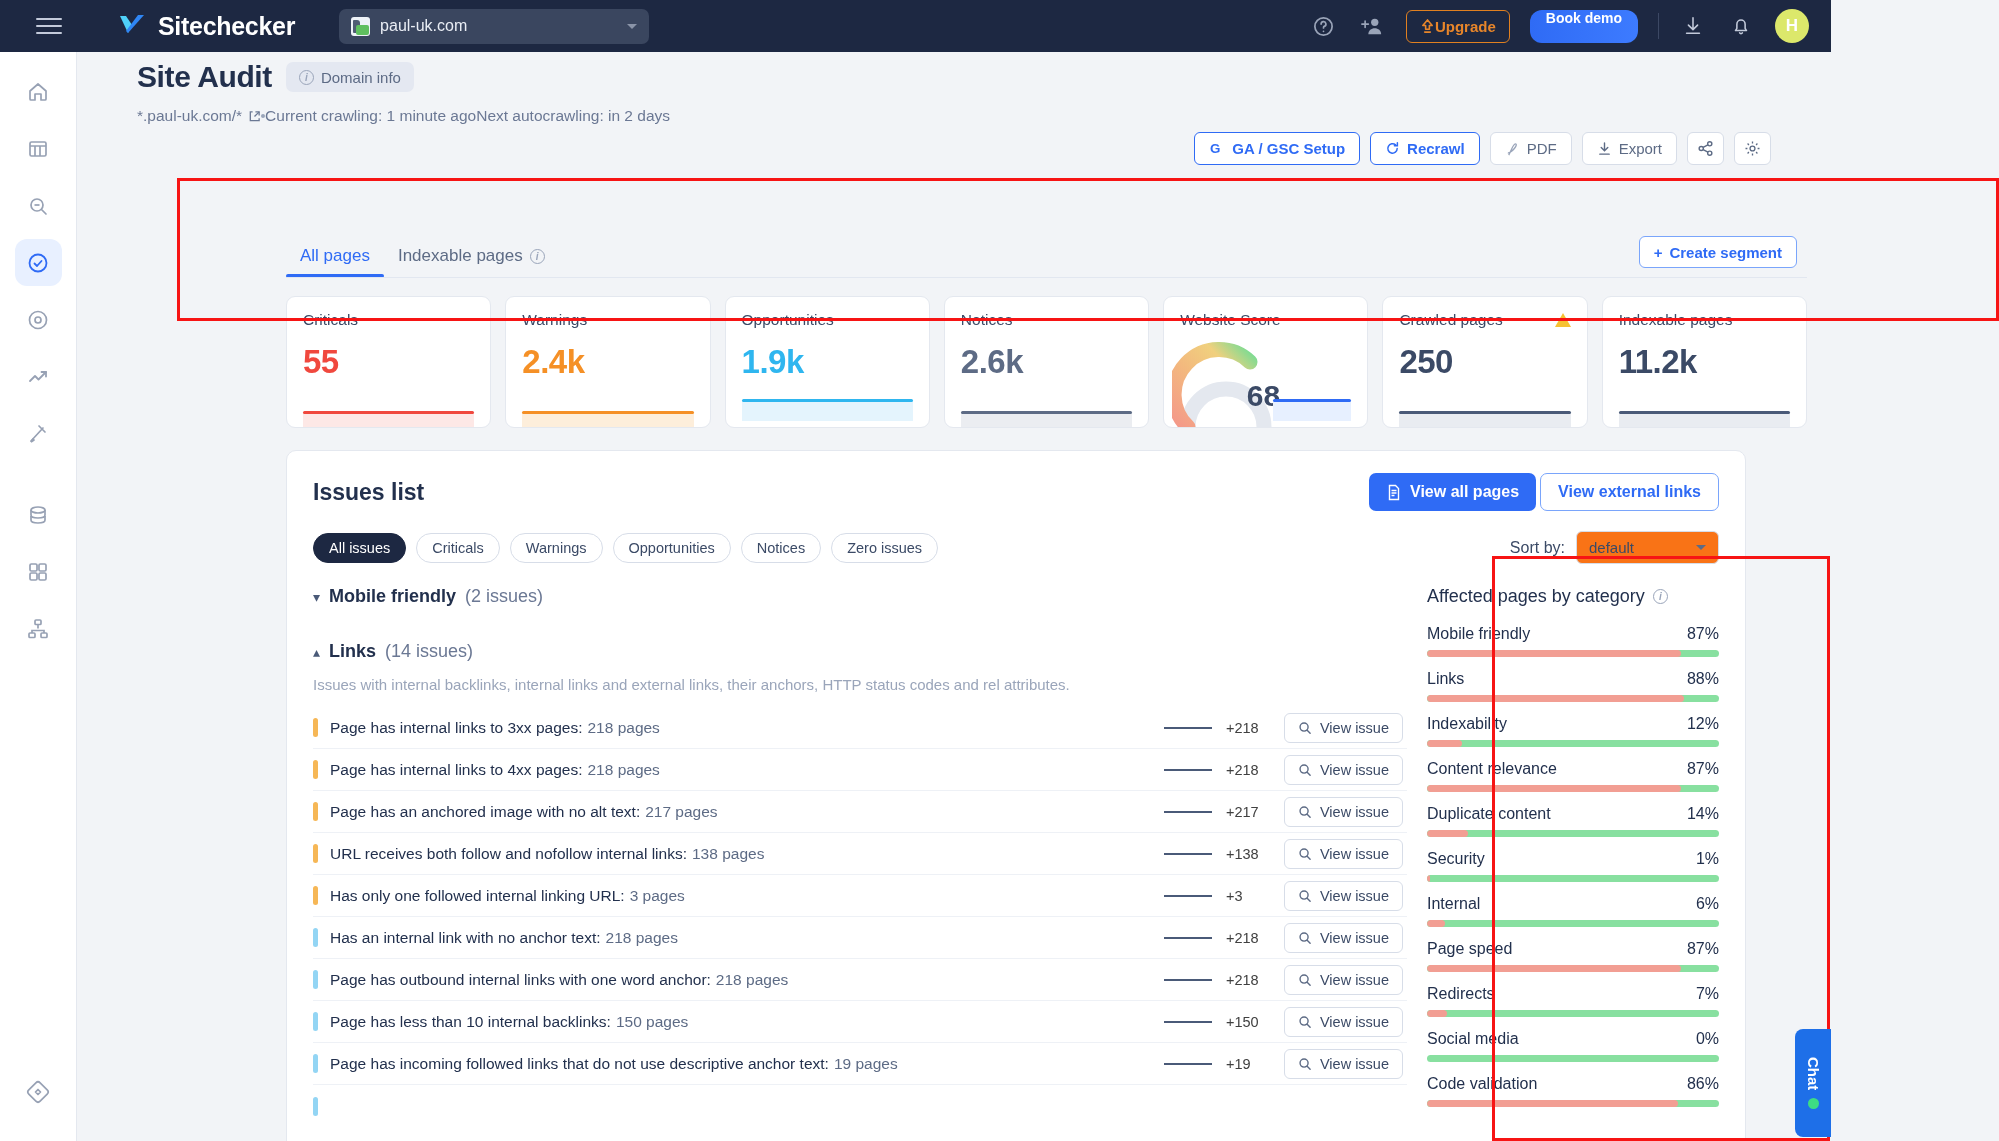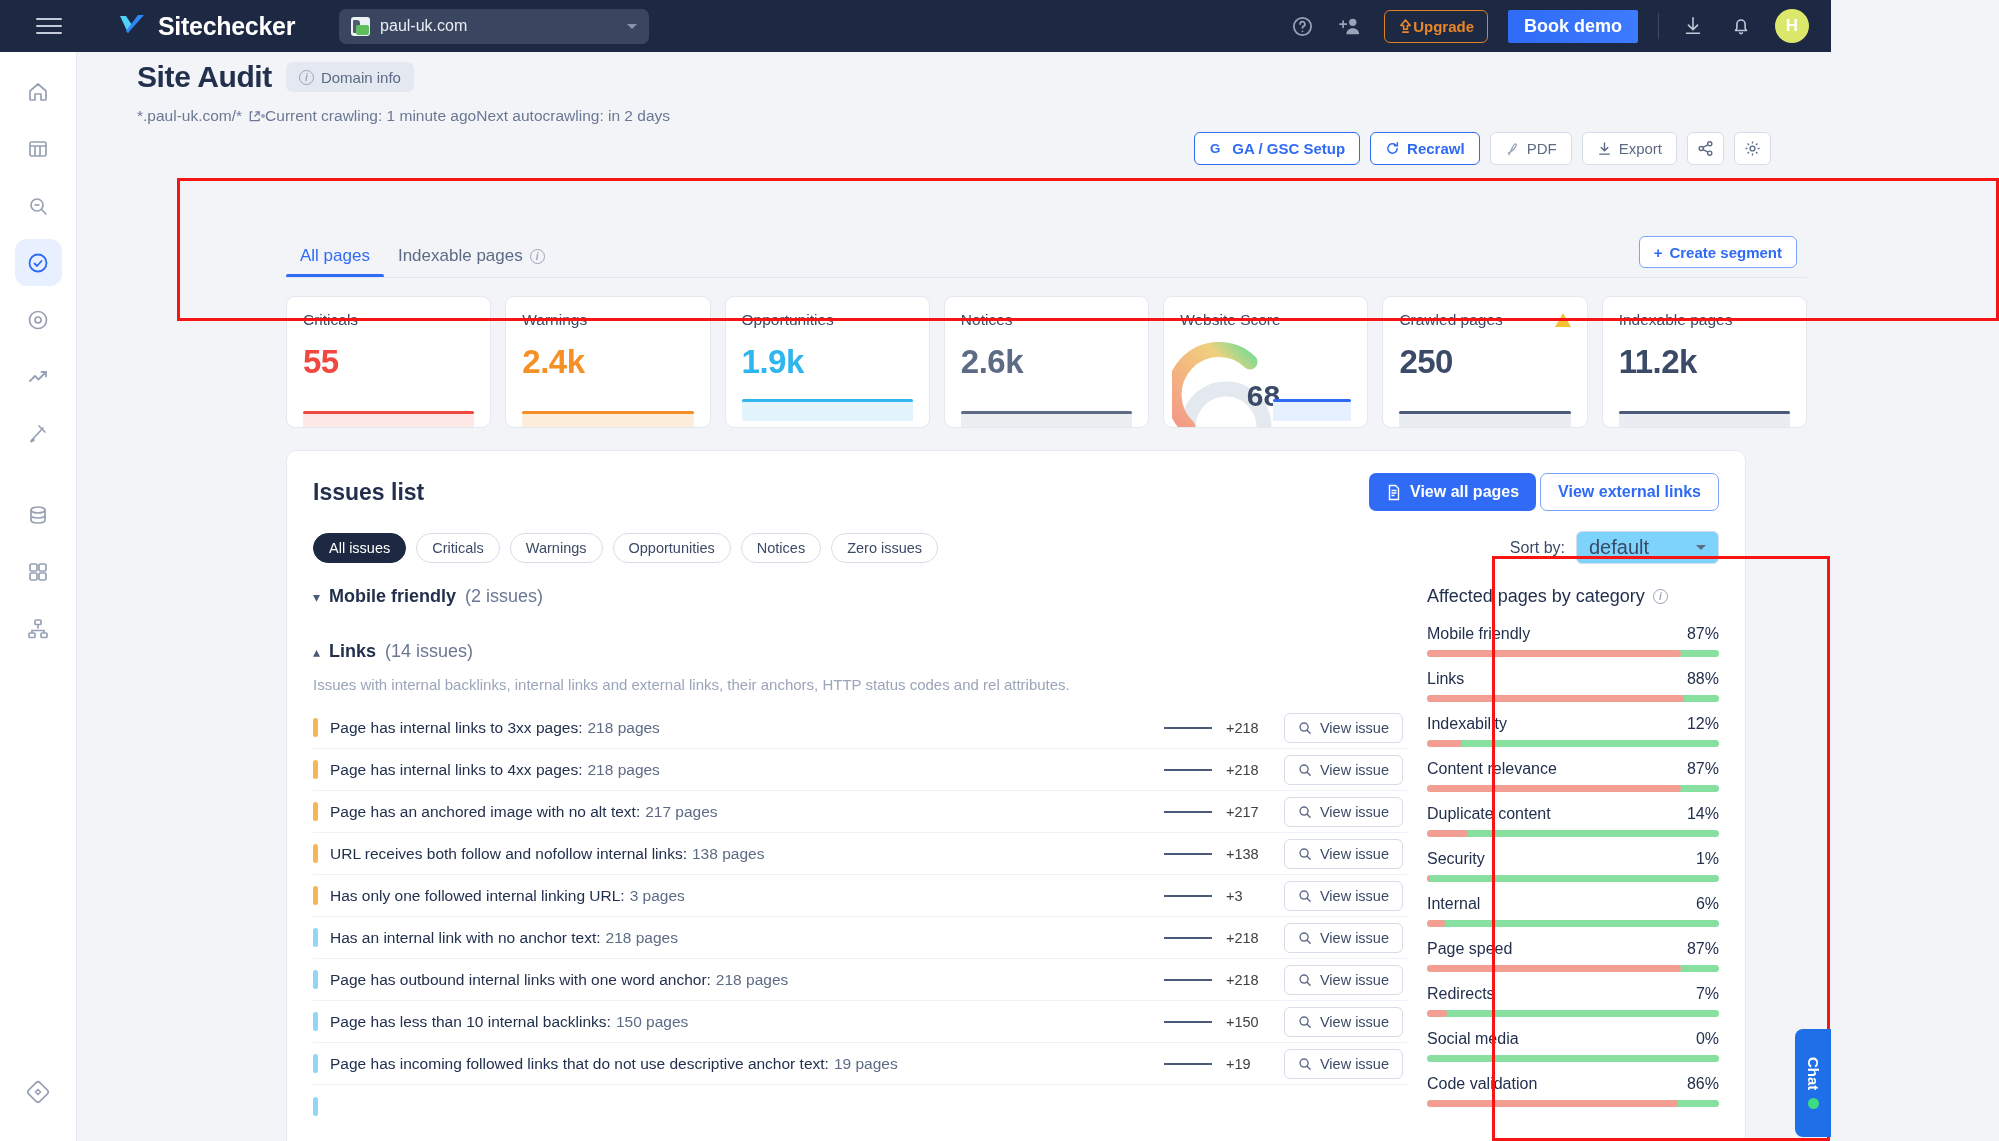--- a/index.html
+++ b/index.html
@@ -34,22 +34,22 @@
   .domain-name { color:#e9edf4; font-size:16px; flex:1; }
   .caret { width:0;height:0;border-left:5px solid transparent;border-right:5px solid transparent;border-top:5px solid #8a94a8; }
   .top-right { margin-left:auto; display:flex; align-items:center; gap:20px; }
   .ic-btn { width:28px;height:28px;display:flex;align-items:center;justify-content:center;cursor:pointer;color:#9aa4b8; }
   .ic-btn svg { display:block; }
   .btn-upgrade {
     height:33px; border:1.5px solid #e08020; border-radius:6px; color:#e8862a;
     display:flex;align-items:center;padding:0 13px;font-size:15px;font-weight:600;cursor:pointer;
   }
   .btn-demo {
-    height:33px; border-radius:2px; background:linear-gradient(90deg,#2f6bf5,#3d7bff);
-    color:#fff;display:flex;align-items:center;padding:0 16px;font-size:18px;font-weight:700;cursor:pointer;
+    height:33px; border-radius:12px; background:linear-gradient(90deg,#2f6bf5,#3d7bff);
+    color:#fff;display:flex;align-items:flex-start;padding:0 16px;font-size:14px;font-weight:700;cursor:pointer;
   }
   .divider-v { width:1px; height:26px; background:#3c4864; }
   .avatar {
     width:34px;height:34px;border-radius:50%;background:#dce86b;color:#fff;
     display:flex;align-items:center;justify-content:center;font-size:17px;font-weight:700;cursor:pointer;
   }
 
   
   .sidebar {
     position:absolute; top:52px; left:0; bottom:0; width:77px;
@@ -124,22 +124,22 @@
   .bbtn.outline { background:#fff; border:1.3px solid #7aa5fb; color:#2f6bf5; }
 
   .filter-row { display:flex; align-items:center; padding: 20px 26px 0 26px; }
   .chip {
     height:30px; border-radius:16px; border:1.2px solid #d7dde8; background:#fff;
     display:flex;align-items:center;padding:0 15px;font-size:14.5px;color:#3b4a66;margin-right:10px;cursor:pointer;
   }
   .chip.active { background:#1d2842; border-color:#1d2842; color:#fff; }
   .sort-wrap { margin-left:auto; display:flex; align-items:center; gap:11px; color:#3b4a66; font-size:16px; }
   .sort-select {
-    width:143px;height:33px;border:1.2px solid #d7dde8;border-radius:6px;background:#7dd3fc;
-    display:flex;align-items:center;padding:0 12px;font-size:20px;color:#3b4a66;cursor:pointer;
+    width:143px;height:33px;border:1.2px solid #d7dde8;border-radius:6px;background:#f97316;
+    display:flex;align-items:center;padding:0 12px;font-size:15px;color:#3b4a66;cursor:pointer;
   }
   .sort-select .caret { margin-left:auto; border-top-color:#5d6b85; }
 
   .issues-body { display:flex; padding: 22px 26px 0 26px; gap:20px; }
   .issues-left { flex:1; min-width:0; }
   .grp-head { display:flex; align-items:center; gap:9px; font-size:18px; color:#22304d; cursor:pointer; }
   .grp-head b { font-weight:600; }
   .grp-head span.count { color:#6b7894; font-weight:400; }
   .chev { color:#4a5a78; font-size:14px; display:inline-block; }
   .grp-desc { color:#9aa5ba; font-size:15px; margin-top:14px; }

